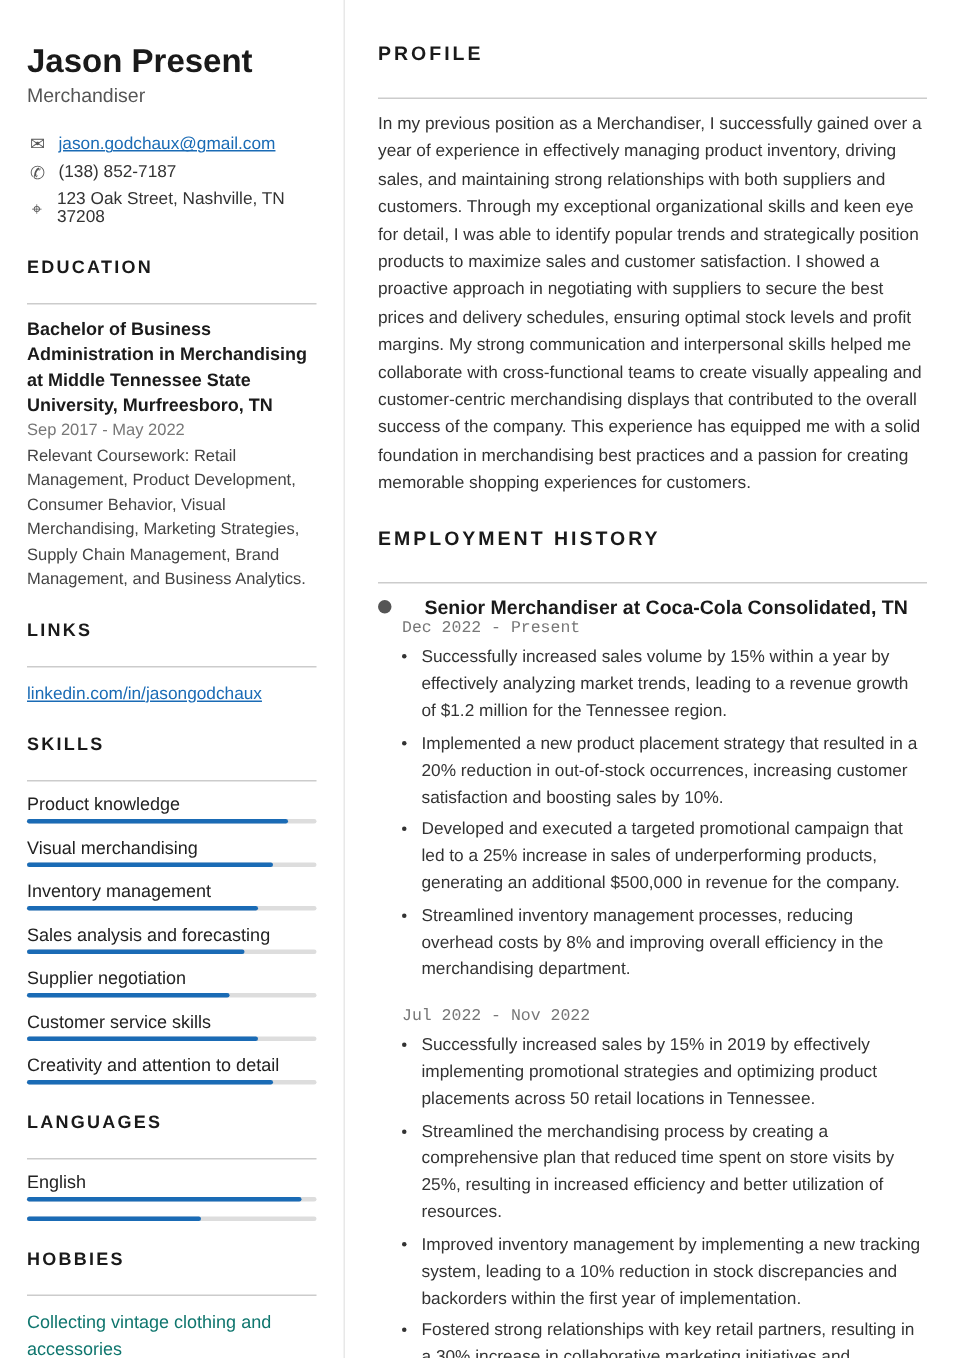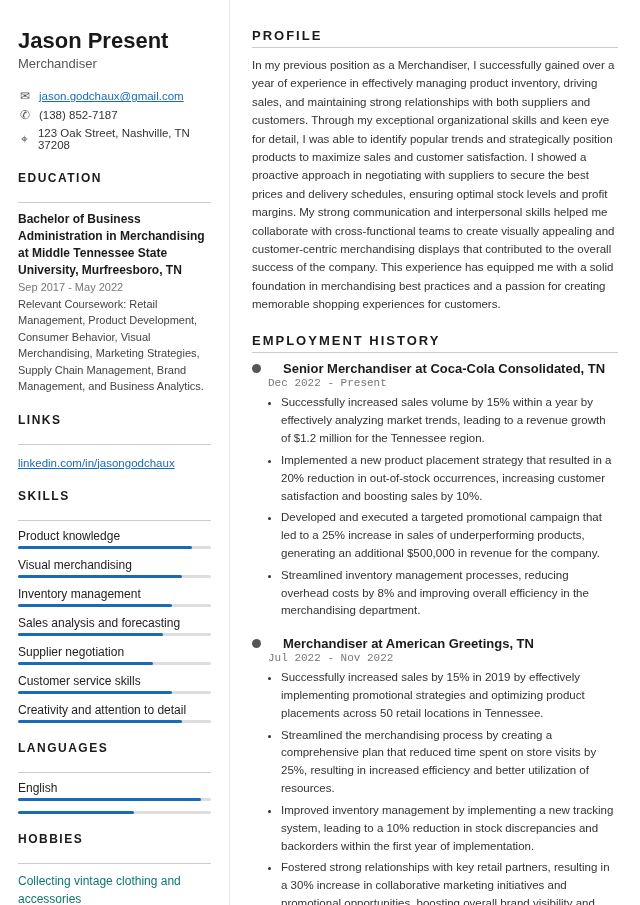--- a/index.html
+++ b/index.html
@@ -141,21 +141,21 @@
       flex: 1;
       padding: 28px 22px 28px 22px;
     }
     .main-section-heading {
       font-size: 13px;
       font-weight: 700;
       letter-spacing: 2px;
       text-transform: uppercase;
       color: #1a1a1a;
       margin-bottom: 8px;
-      padding-bottom: 4px;
+      padding-bottom: 22px;
       border-bottom: 1.5px solid #ccc;
     }
     .profile-text {
       font-size: 11.5px;
       color: #333;
       line-height: 1.6;
       margin-bottom: 20px;
     }
     .emp-section {
       margin-bottom: 18px;
@@ -311,24 +311,20 @@
     </div>
     <div class="emp-date">Dec 2022 - Present</div>
     <ul class="emp-bullets">
             <li>Successfully increased sales volume by 15% within a year by effectively analyzing market trends, leading to a revenue growth of $1.2 million for the Tennessee region.</li>
             <li>Implemented a new product placement strategy that resulted in a 20% reduction in out-of-stock occurrences, increasing customer satisfaction and boosting sales by 10%.</li>
             <li>Developed and executed a targeted promotional campaign that led to a 25% increase in sales of underperforming products, generating an additional $500,000 in revenue for the company.</li>
             <li>Streamlined inventory management processes, reducing overhead costs by 8% and improving overall efficiency in the merchandising department.</li>
           </ul>
   </div>
         <div class="emp-job">
-    <div class="emp-title">
-      <span class="emp-dot"></span>
-      <span>Merchandiser at American Greetings, TN</span>
-    </div>
     <div class="emp-date">Jul 2022 - Nov 2022</div>
     <ul class="emp-bullets">
             <li>Successfully increased sales by 15% in 2019 by effectively implementing promotional strategies and optimizing product placements across 50 retail locations in Tennessee.</li>
             <li>Streamlined the merchandising process by creating a comprehensive plan that reduced time spent on store visits by 25%, resulting in increased efficiency and better utilization of resources.</li>
             <li>Improved inventory management by implementing a new tracking system, leading to a 10% reduction in stock discrepancies and backorders within the first year of implementation.</li>
             <li>Fostered strong relationships with key retail partners, resulting in a 30% increase in collaborative marketing initiatives and promotional opportunities, boosting overall brand visibility and customer engagement.</li>
           </ul>
   </div>
       </div>
 

